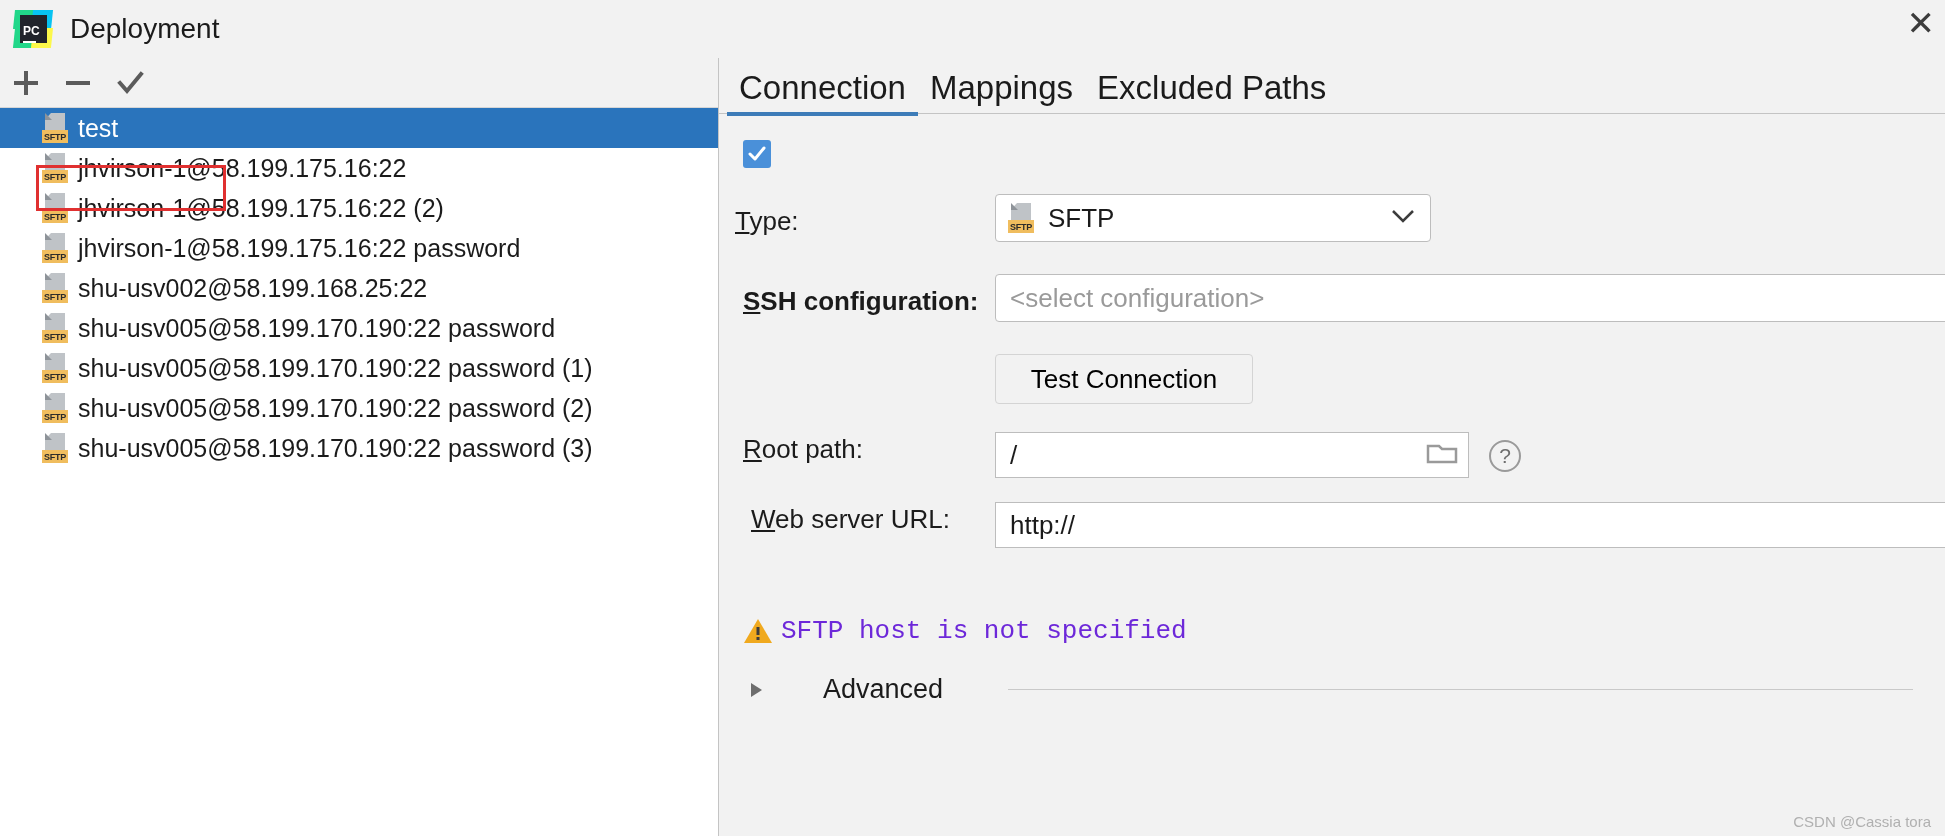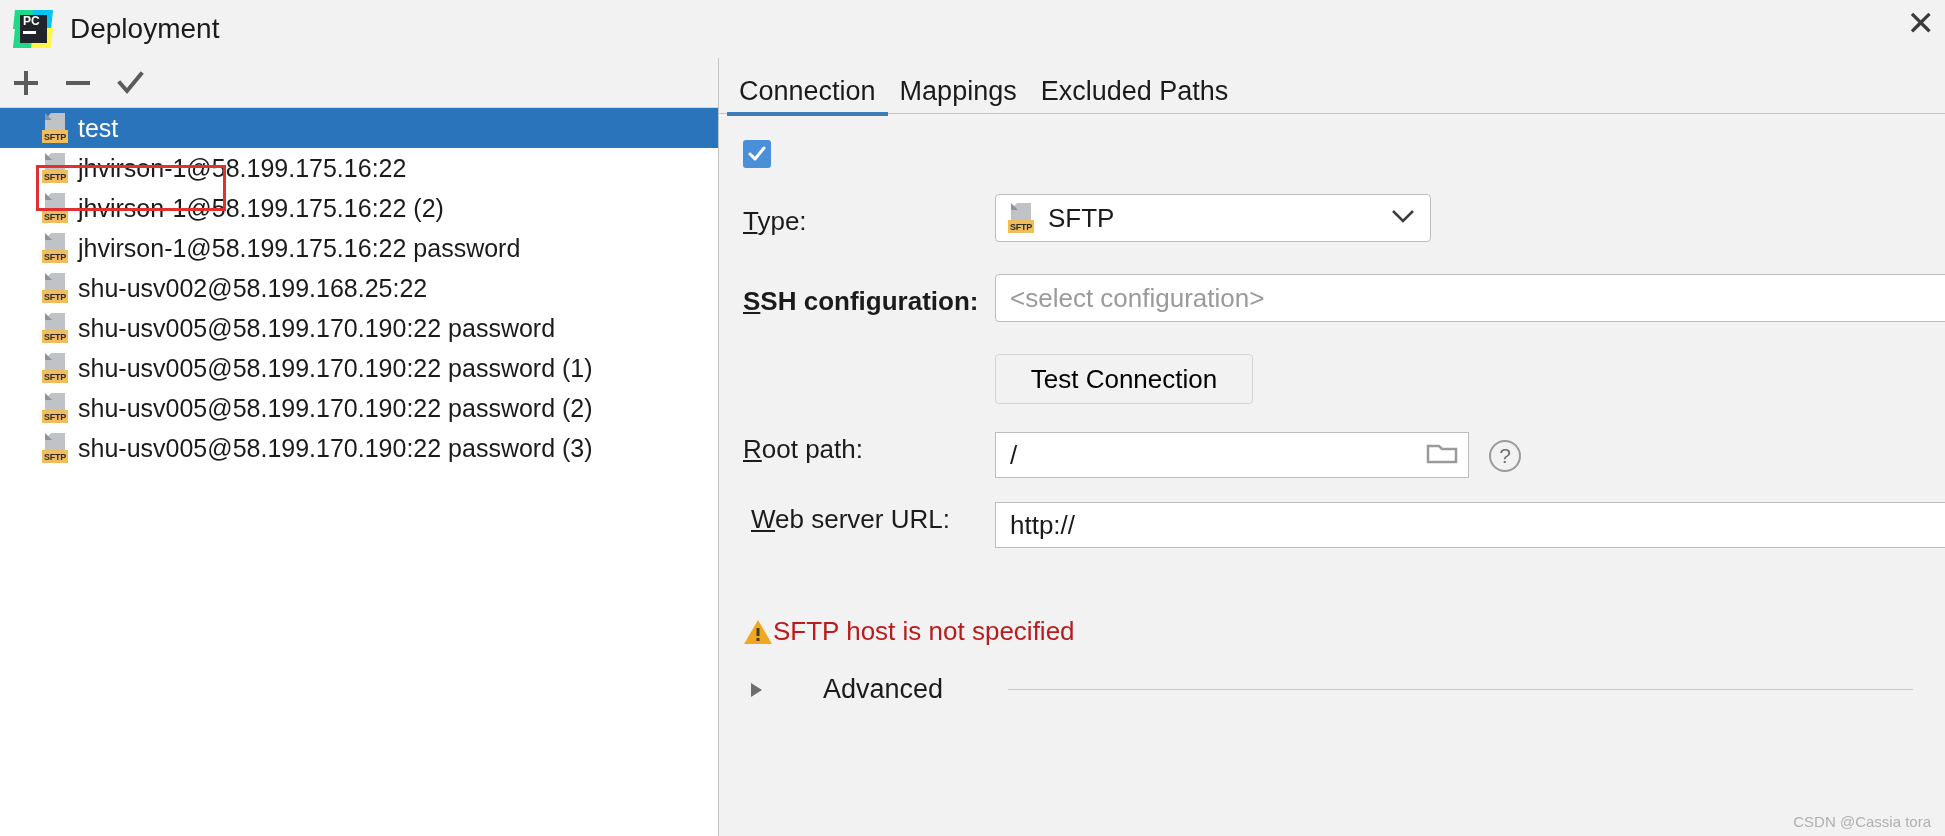--- a/index.html
+++ b/index.html
@@ -34,21 +34,21 @@
   .pc-logo .q2 { right:0; top:0; width:20px; height:20px; background:#07c3f2; transform: skewX(-6deg); }
   .pc-logo .q3 { left:0; bottom:0; width:19px; height:20px; background:#21d789; transform: skewX(-6deg); }
   .pc-logo .q4 { right:0; bottom:0; width:20px; height:20px; background:#fcf84a; transform: skewX(-6deg); }
   .pc-logo .inner {
     position:absolute; left:6px; top:5px; width:27px; height:28px;
     background:#21242b;
     display:flex; flex-direction:column; align-items:flex-start; justify-content:flex-start;
   }
   .pc-logo .inner .pc {
     color:#ffffff; font-size:12px; font-weight:bold;
-    line-height:13px; margin:0 0 0 3px;
+    line-height:13px; margin:10px 0 0 3px;
     font-family:"Liberation Sans", sans-serif;
   }
   .pc-logo .inner .bar {
     width:13px; height:3px; background:#ffffff; margin:3px 0 0 3px;
   }
   .title-text {
     margin-left: 18px;
     font-size: 28px;
     color: #1b1b1b;
     font-family: "Liberation Sans", sans-serif;
@@ -149,21 +149,21 @@
     background: #f2f2f2;
   }
   .tabs {
     position: absolute; left: 0; top: 0;
     height: 58px; width: 1226px;
     display: flex; align-items: flex-end;
     padding-left: 8px;
     box-sizing: border-box;
   }
   .tab {
-    font-size: 27px;
+    font-size: 33px;
     color: #1b1b1b;
     padding: 0 12px 9px 12px;
     cursor: pointer;
     position: relative;
     font-family: "Liberation Sans", sans-serif;
   }
   .tab.active::after {
     content: "";
     position: absolute; left: 0; right: 0; bottom: 0;
     height: 4px; background: #3d7cb8;
@@ -273,24 +273,24 @@
     box-sizing: border-box;
     font-family: "Liberation Sans", sans-serif;
   }
 
   .warn-row {
     position: absolute; left: 24px; top: 500px;
     display: flex; align-items: center;
   }
   .warn-icon { width: 30px; height: 28px; flex:0 0 auto; }
   .warn-text {
-    margin-left: 0;
+    margin-left: 8px;
     font-size: 26px;
-    color: #b91c1c;
-    font-family: Liberation Sans, sans-serif;
+    color: #6d28d9;
+    font-family: Liberation Mono, monospace;
   }
 
   .adv-row {
     position: absolute; left: 24px; top: 558px;
     width: 1170px;
     display: flex; align-items: center; gap: 45px;
   }
   .tri { width:0;height:0;border-left:11px solid #6d6d6d;border-top:7px solid transparent;border-bottom:7px solid transparent; margin-left:8px; flex:0 0 auto; cursor:pointer;}
   .adv-label {
     margin-left: 16px;
@@ -438,21 +438,21 @@
     <div class="form">
 
       <div class="chk-row">
         <span class="checkbox">
           <svg width="20" height="20" viewBox="0 0 20 20">
             <path d="M3 10 L8 15 L17 4" stroke="#ffffff" stroke-width="3" fill="none" stroke-linecap="round" stroke-linejoin="round"></path>
           </svg>
         </span>
       </div>
 
-      <div class="row" style="left:24px; top:90px;">
+      <div class="row" style="left:16px; top:90px;">
         <span class="flabel"><u>T</u><span>ype:</span></span>
       </div>
       <div class="combo" style="left:276px; top:78px; width:436px;">
         <span class="sftp-icon" style="margin-left:12px;">
           <span class="page"></span>
             <span class="fold"></span>
           <span class="tag">SFTP</span>
         </span>
         <span class="val">SFTP</span>
         <span class="caret">

